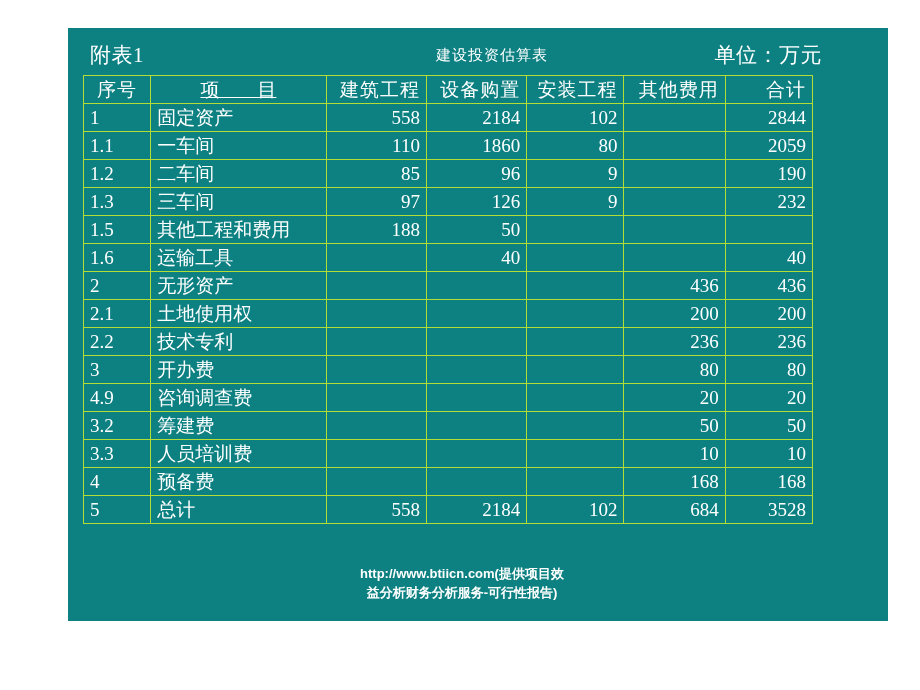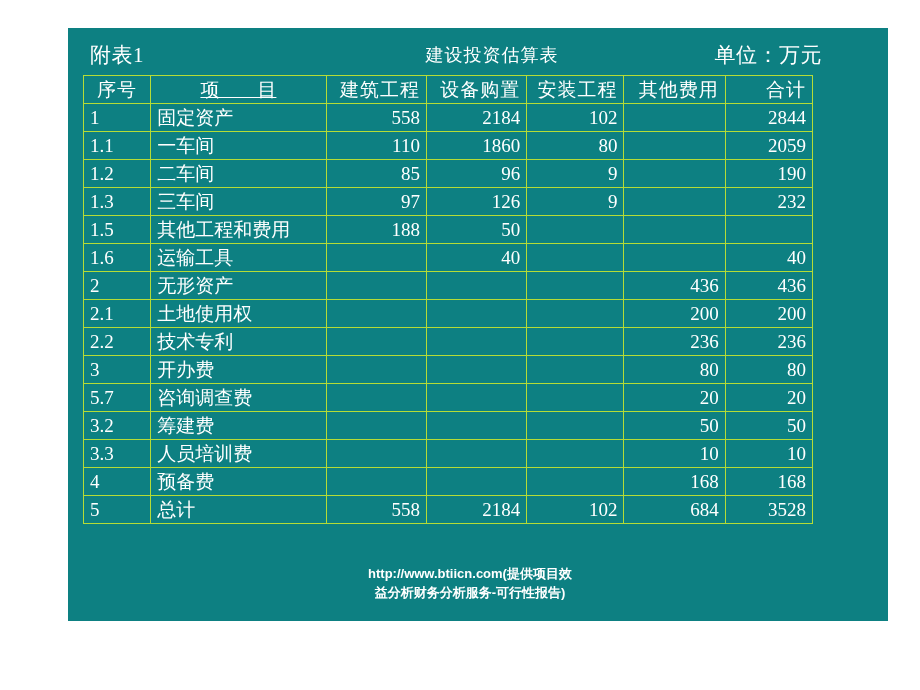--- a/index.html
+++ b/index.html
@@ -45,21 +45,21 @@
     line-height: 38px;
     white-space: nowrap;
     letter-spacing: 0.5px;
   }
   #main-title {
     position: absolute;
     left: 0;
     top: 0;
     width: 788px;
     text-align: center;
-    font-size: 18px;
+    font-size: 15px;
     color: #ffffff;
     line-height: 38px;
     white-space: nowrap;
     letter-spacing: 1px;
     padding-left: 60px;
     box-sizing: border-box;
   }
   #unit-label {
     position: absolute;
     right: 34px;
@@ -112,21 +112,20 @@
     left: 0;
     top: 536px;
     width: 788px;
     text-align: center;
     font-family: "Liberation Sans", "DejaVu Sans", sans-serif;
     font-size: 13px;
     font-weight: bold;
     color: #ffffff;
     line-height: 19px;
     pointer-events: none;
-    padding-left: 8px;
   }
   #watermark .wm-line {
     display: block;
     padding: 0 140px;
   }
 </style>
 </head>
 <body>
 
 <div id="slide">
@@ -235,21 +234,21 @@
           <tr>
             <td class="c-no val-white">3</td>
             <td class="c-item item-indent val-white">开办费</td>
             <td class="c-num val-white"></td>
             <td class="c-num2 val-white"></td>
             <td class="c-num3 val-white"></td>
             <td class="c-num4 val-white">80</td>
             <td class="c-tot val-white">80</td>
           </tr>
           <tr>
-            <td class="c-no val-white">5.7</td>
+            <td class="c-no val-white">4.9</td>
             <td class="c-item item-indent val-white">咨询调查费</td>
             <td class="c-num val-white"></td>
             <td class="c-num2 val-white"></td>
             <td class="c-num3 val-white"></td>
             <td class="c-num4 val-red">20</td>
             <td class="c-tot val-white">20</td>
           </tr>
           <tr>
             <td class="c-no val-white">3.2</td>
             <td class="c-item item-indent val-white">筹建费</td>

